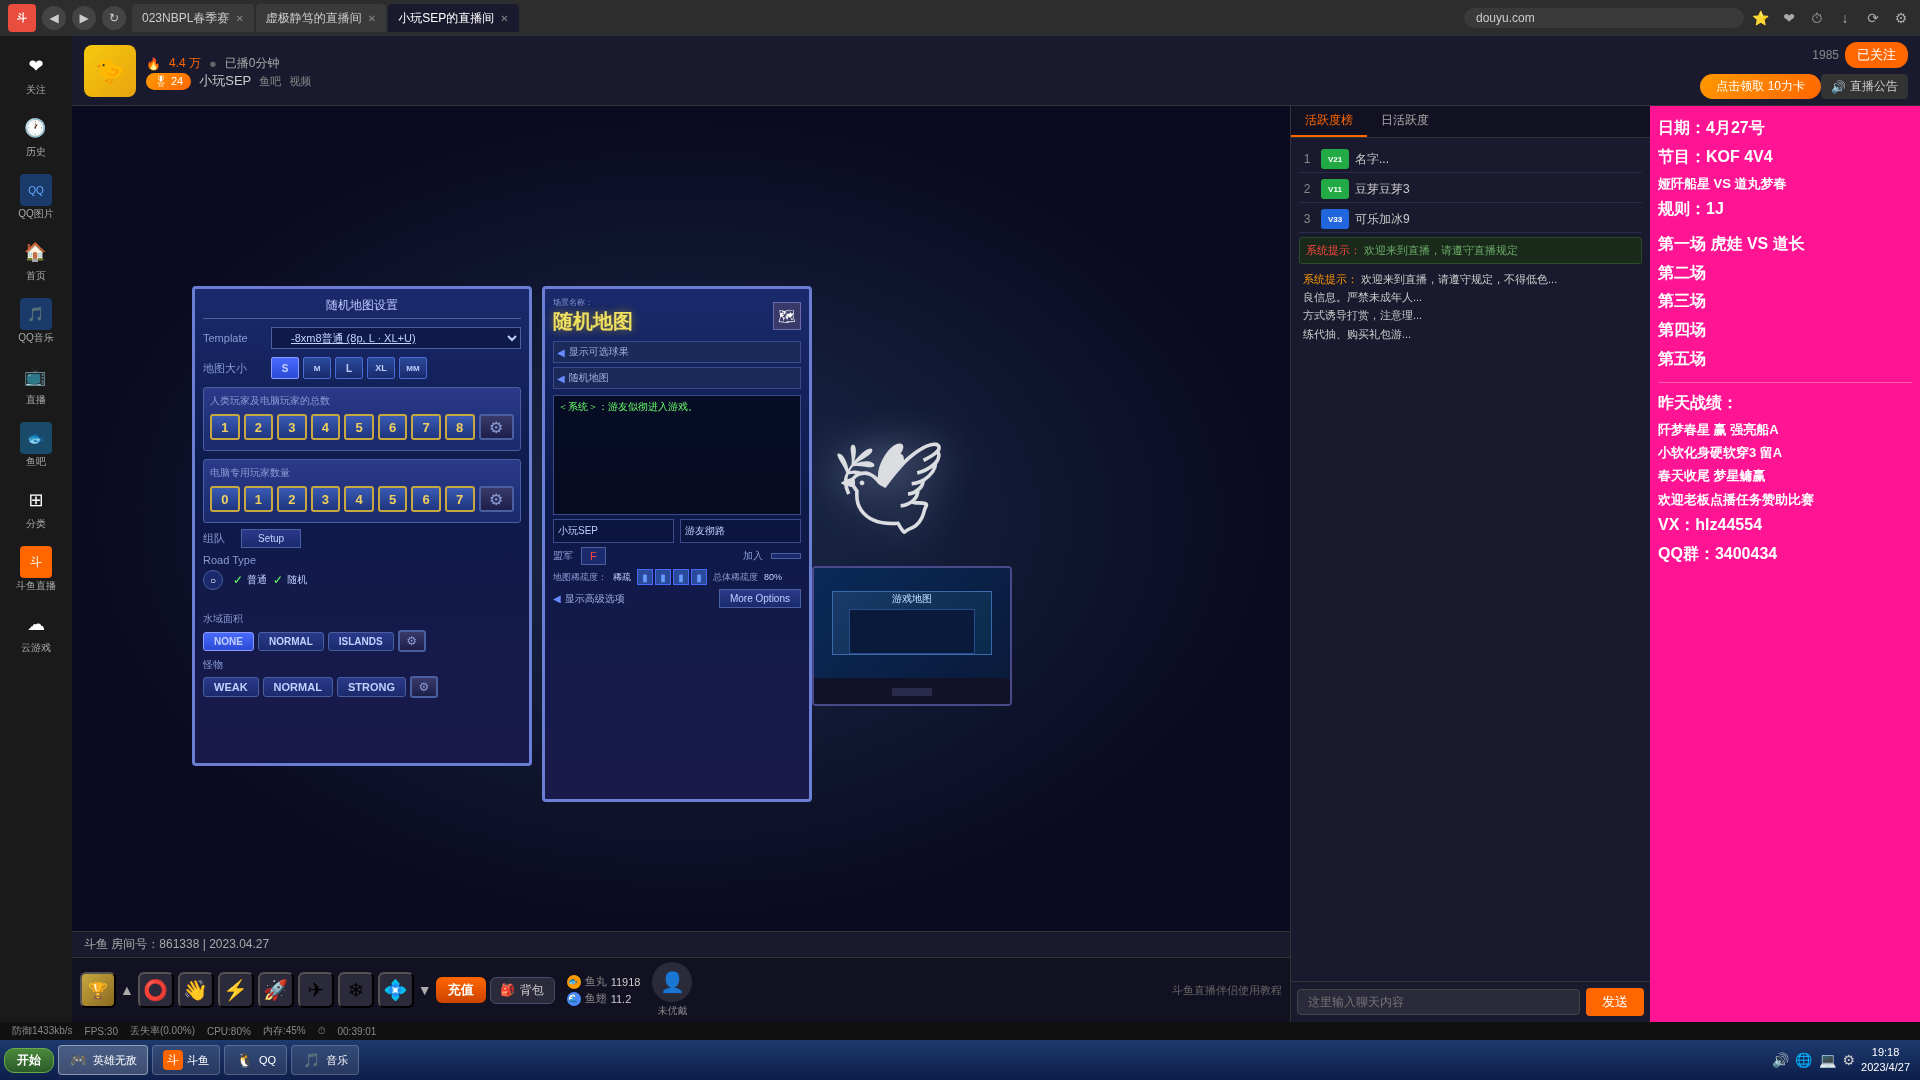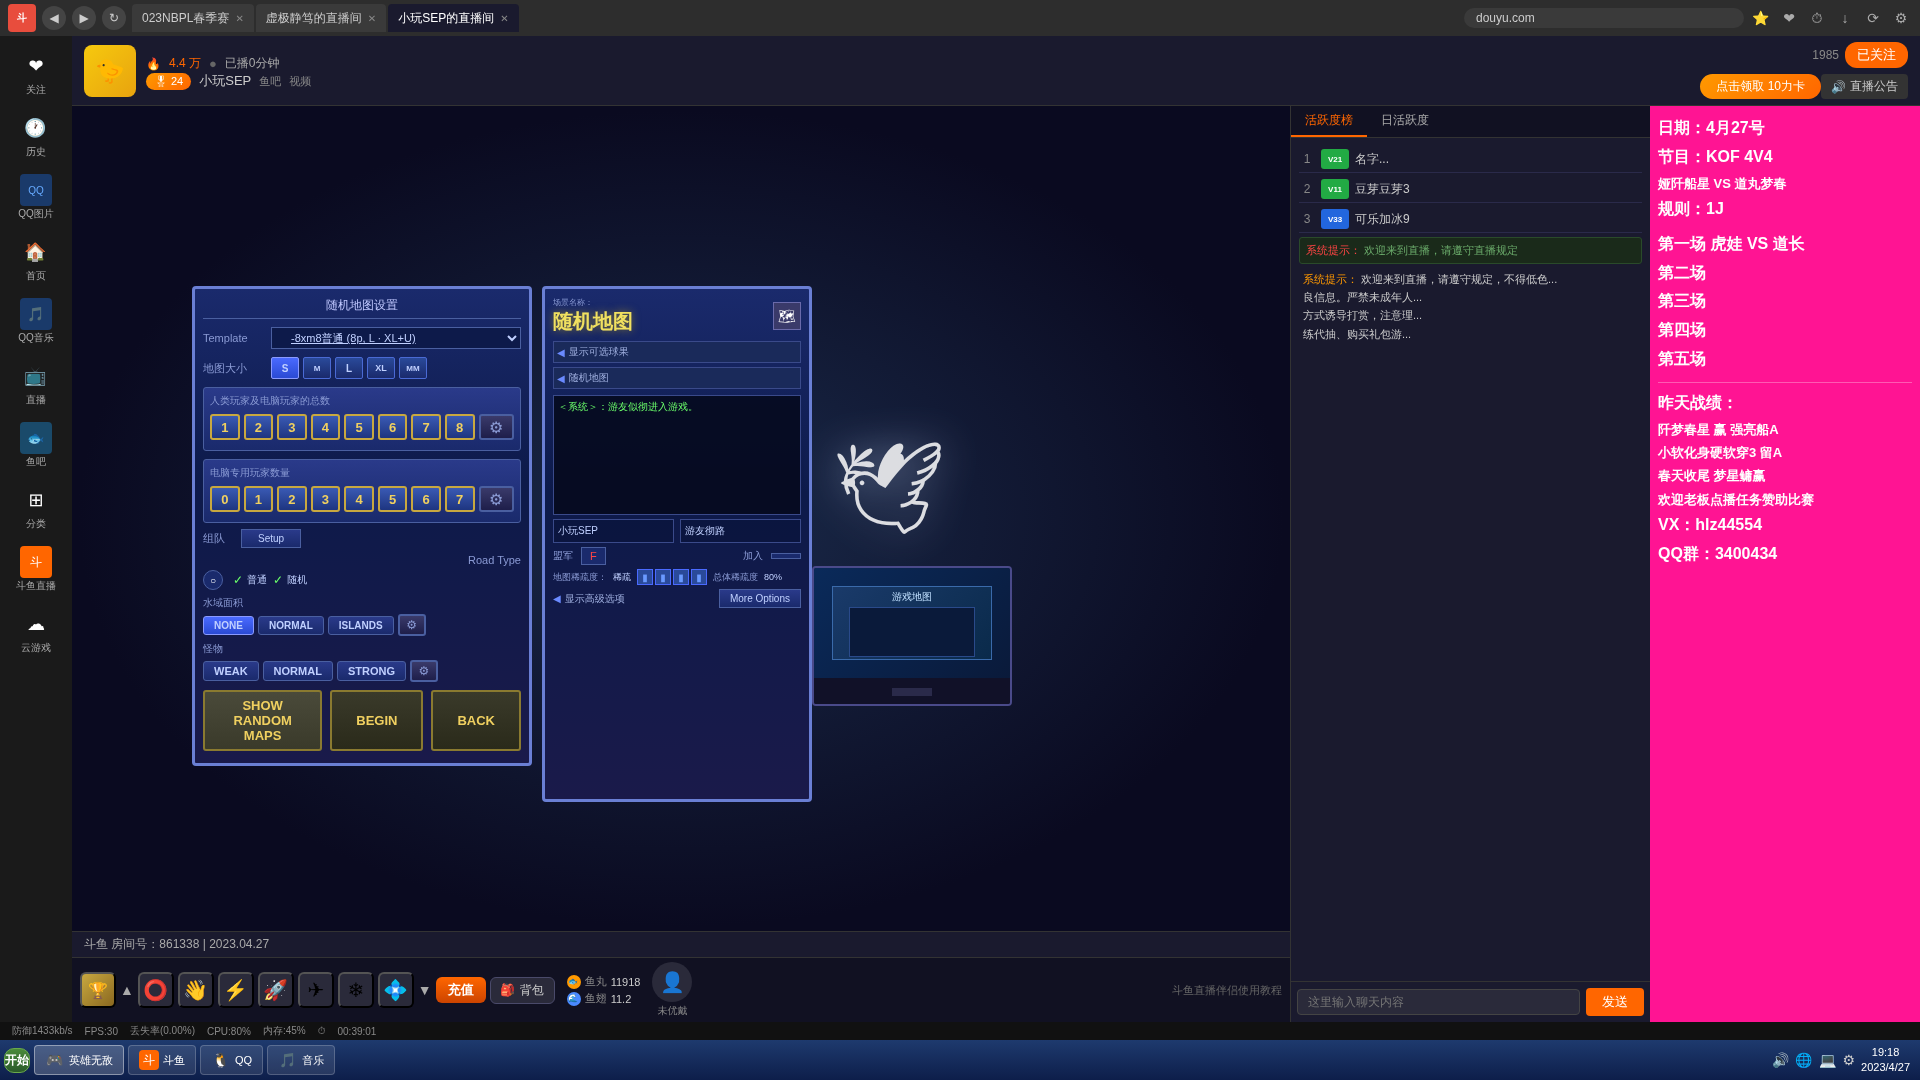--- a/index.html
+++ b/index.html
@@ -316,22 +316,21 @@
     .setup-btn {
       background: linear-gradient(180deg, #2a3a8a, #1a2a6c);
       border: 1px solid #4a5fa0;
       color: #c0d0ff;
       font-size: 10px;
       padding: 3px 16px;
       cursor: pointer;
     }
 
     .road-type-section {
-      margin-bottom: 6px;
-      text-align: right;
+      margin-bottom: 22px;
     }
     .road-type-label { font-size: 11px; color: #8a9ad4; margin-bottom: 4px; }
     .road-type-options {
       display: flex;
       gap: 6px;
       align-items: center;
     }
     .road-option {
       display: flex;
       align-items: center;
@@ -615,21 +614,21 @@
       align-items: center;
       gap: 4px;
       padding: 0 4px;
       flex-shrink: 0;
     }
     .win-start {
       background: linear-gradient(180deg, #4a8a3a, #2a5a2a);
       border: 1px solid #6aaa4a;
       border-radius: 10px;
       color: #fff;
-      padding: 3px 0;
+      padding: 3px 12px;
       font-size: 12px;
       cursor: pointer;
       font-weight: bold;
     }
     .win-taskbar-item {
       background: rgba(255,255,255,0.1);
       border: 1px solid rgba(255,255,255,0.2);
       border-radius: 4px;
       color: #fff;
       padding: 4px 10px;
@@ -880,25 +879,20 @@
             <div class="items-section">
               <div class="items-label">怪物</div>
               <div class="items-btns">
                 <button class="items-btn">WEAK</button>
                 <button class="items-btn">NORMAL</button>
                 <button class="items-btn">STRONG</button>
                 <button class="player-btn-special" style="width:28px;height:22px;font-size:12px;">⚙</button>
               </div>
             </div>
 
-            <div class="dialog-actions">
-              <button class="action-btn primary">SHOW RANDOM MAPS</button>
-              <button class="action-btn">BEGIN</button>
-              <button class="action-btn">BACK</button>
-            </div>
           </div>
 
           <div class="game-dialog" style="left:470px;width:270px;height:516px;">
             <div style="display:flex;align-items:center;justify-content:space-between;margin-bottom:6px;">
               <div style="display:flex;flex-direction:column;">
                 <div style="font-size:8px;color:#8a9ad4;">场景名称：</div>
                 <div style="font-size:20px;font-weight:bold;color:#f0e060;text-shadow:0 0 8px rgba(240,200,0,0.5);">随机地图</div>
               </div>
               <div style="width:28px;height:28px;background:#3a3a6a;border:1px solid #6a6aaa;display:flex;align-items:center;justify-content:center;font-size:14px;cursor:pointer;">🗺</div>
             </div>
@@ -947,21 +941,21 @@
                 <span style="font-size:10px;color:#a0b0e0;">显示高级选项</span>
               </div>
               <button style="background:linear-gradient(180deg,#2a3a8a,#1a2a6c);border:1px solid #4a5fa0;color:#c0d0ff;font-size:10px;padding:3px 10px;cursor:pointer;">More Options</button>
             </div>
           </div>
 
           <div style="position:absolute;top:330px;left:760px;font-size:90px;opacity:0.85;filter:drop-shadow(0 0 20px rgba(200,220,255,0.6));">🕊</div>
 
           <div style="position:absolute;top:460px;left:740px;width:200px;height:140px;background:#1a1a3a;border:2px solid #4a4a8a;border-radius:4px;overflow:hidden;">
             <div style="flex:1;width:100%;height:110px;background:linear-gradient(135deg,#0a2a5a,#0a1a3a);display:flex;align-items:center;justify-content:center;overflow:hidden;">
-              <div style="width:160px;height:74px;background:linear-gradient(135deg,#1a3a6a,#0a2a4a);border:1px solid #3a6aaa;display:flex;flex-direction:column;align-items:center;justify-content:center;font-size:8px;color:#6a9aff;">
+              <div style="width:160px;height:64px;background:linear-gradient(135deg,#1a3a6a,#0a2a4a);border:1px solid #3a6aaa;display:flex;flex-direction:column;align-items:center;justify-content:center;font-size:8px;color:#6a9aff;">
                 <div style="font-size:10px;color:#c0e0ff;margin-bottom:3px;">游戏地图</div>
                 <div style="width:80%;height:50px;background:#0a1a3a;border:1px solid #2a4a8a;"></div>
               </div>
             </div>
             <div style="height:28px;background:#111128;display:flex;align-items:center;justify-content:center;">
               <div style="width:40px;height:8px;background:#2a2a4a;"></div>
             </div>
           </div>
         </div>
 

